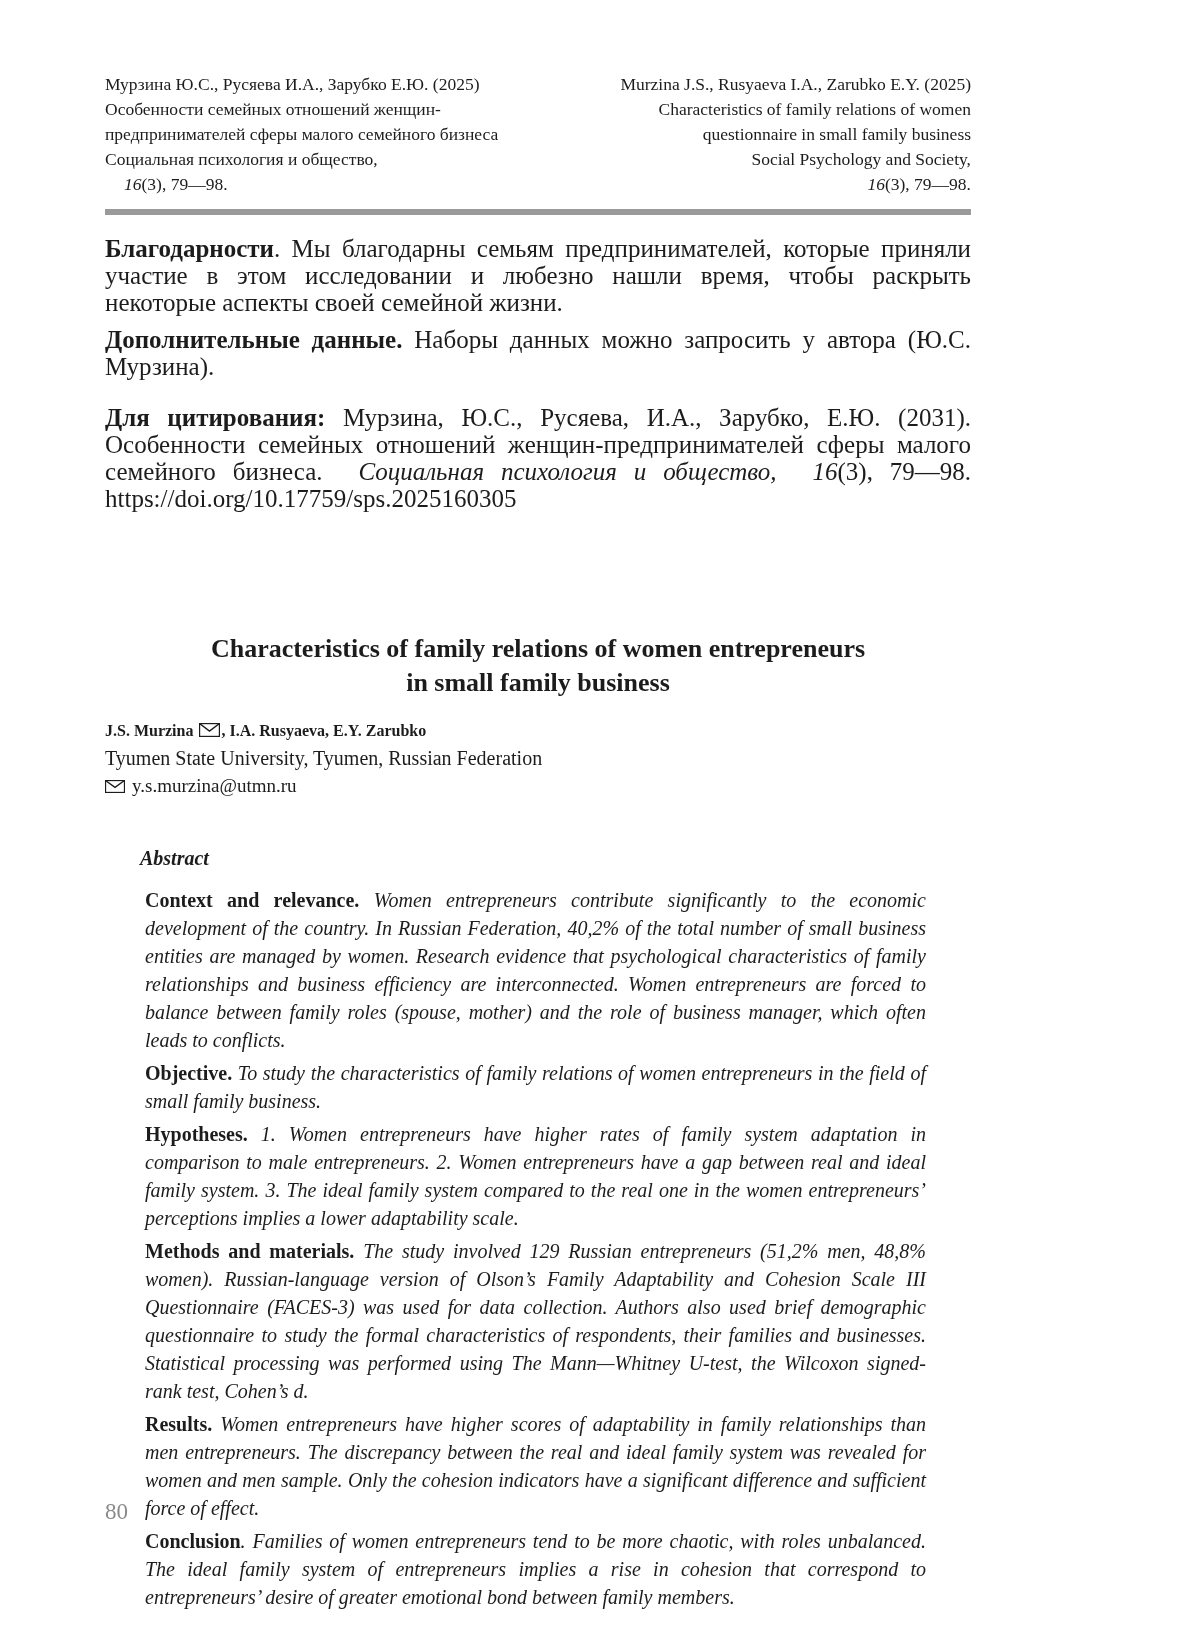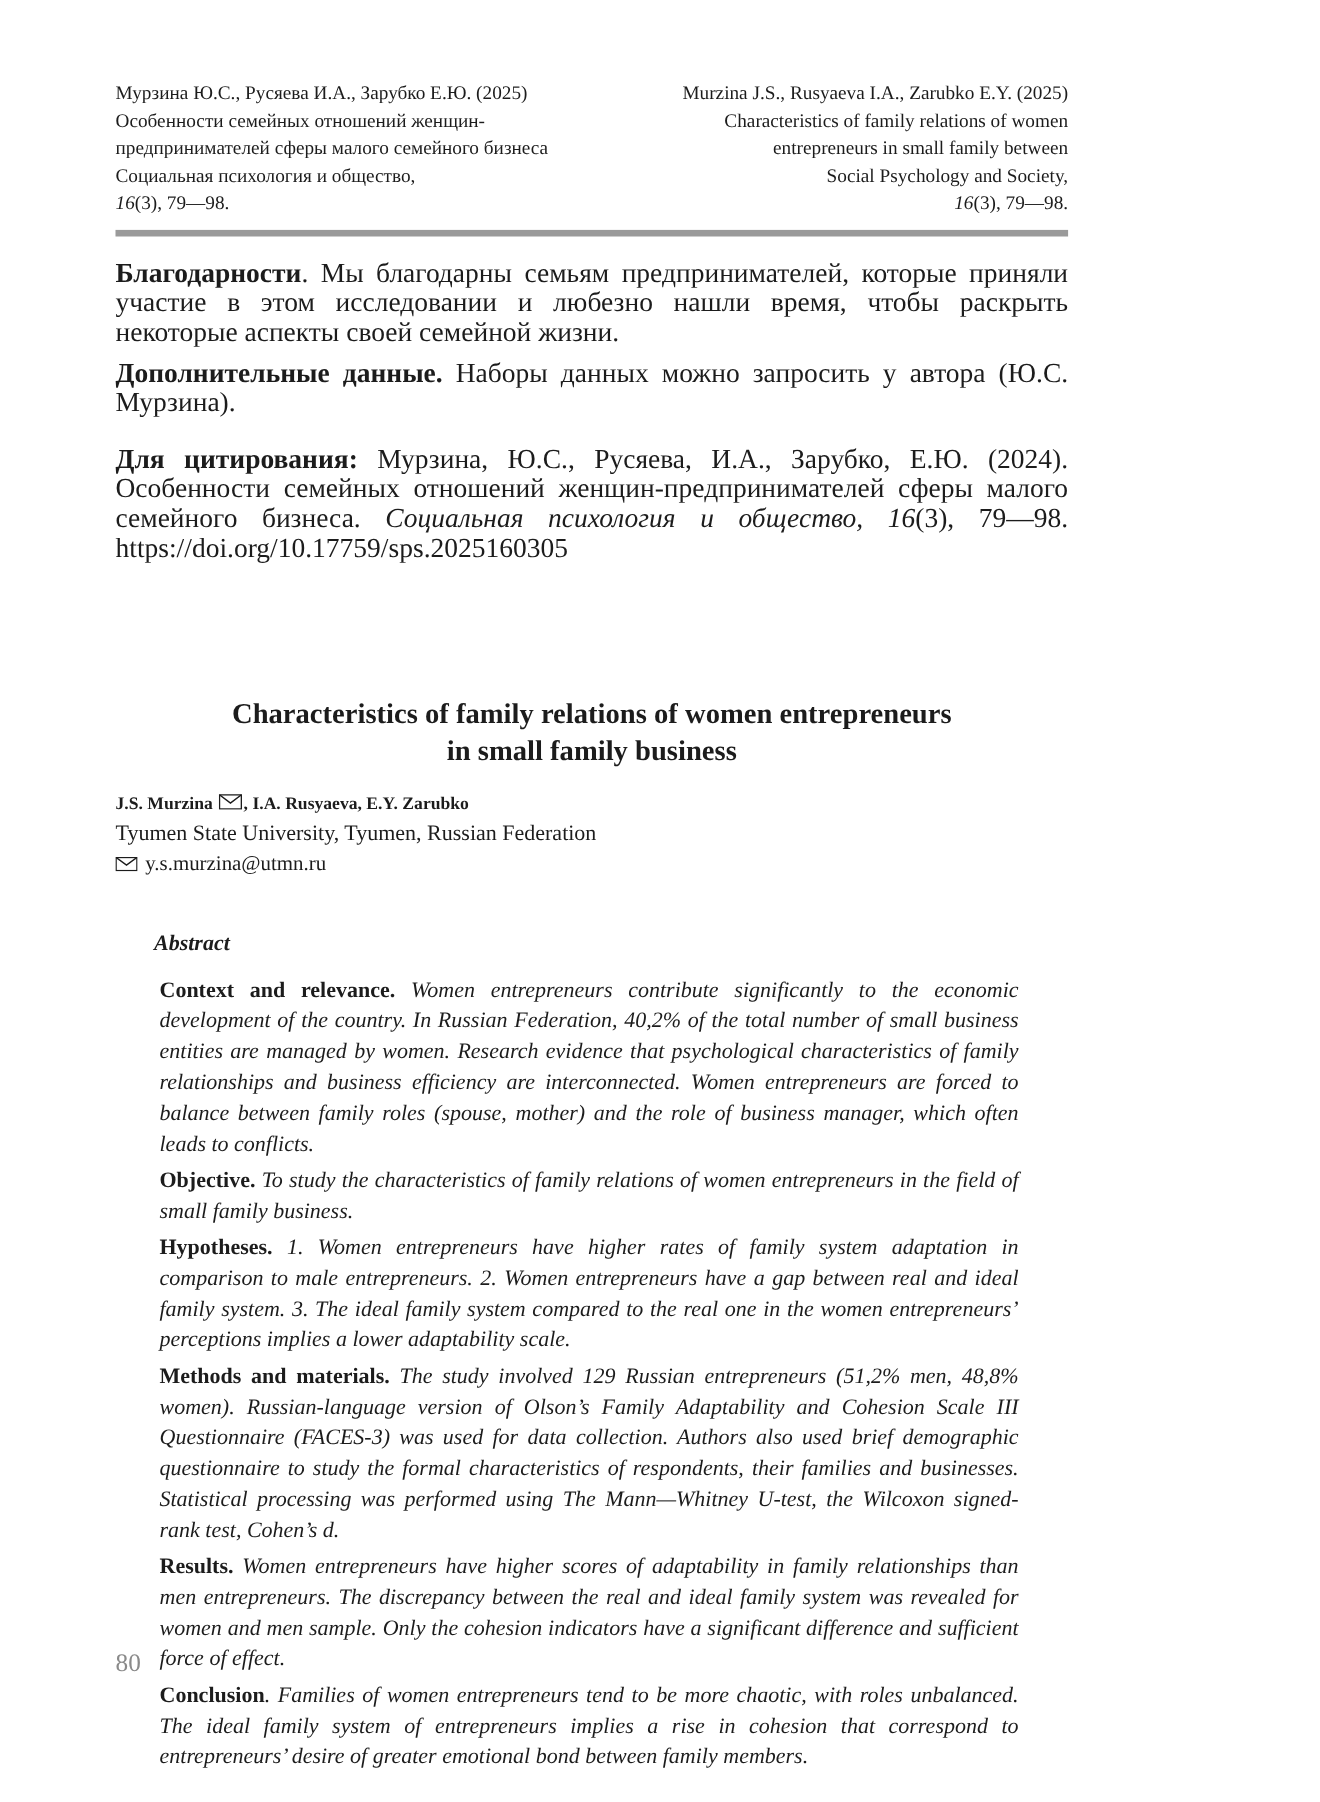--- a/index.html
+++ b/index.html
@@ -25,53 +25,53 @@
   .affil{font-size:20px;line-height:27px;}
   .email{font-size:19px;line-height:27px;}
   .env-icon{display:inline-block;vertical-align:-1px;}
   .authors .env-icon{margin:0 1px 0 6px;}
   .email .env-icon{margin-right:7px;}
   .abstract{margin:44px 40px 0 35px;}
   .abs-head{font-weight:700;font-style:italic;font-size:20px;line-height:28px;margin:0 0 14px 0;}
   .abs-p{font-size:20px;line-height:28px;font-style:italic;text-align:justify;margin:5px;font-family:Liberation Serif, serif;}
   .keywords{margin-top:26px;}
   .s-b{font-weight:700;font-style:normal;}
-  .s-i{font-style:italic;}
+  .s-i{font-style:italic;margin-left:19px;}
   .s-bi{font-weight:700;font-style:italic;}
   .pageno{position:absolute;left:105px;top:1498px;font-size:23px;line-height:28px;color:#8a8a8a;}
 </style>
 </head>
 <body>
 
 <div class="page">
   <div class="content">
 
     <div class="hdr">
       <div class="hdr-col hdr-left">
           <div class=""><span>Мурзина Ю.С., Русяева И.А., Зарубко Е.Ю. (2025)</span></div>
           <div class=""><span>Особенности семейных отношений женщин-</span></div>
           <div class=""><span>предпринимателей сферы малого семейного бизнеса</span></div>
           <div class=""><span>Социальная психология и общество,</span></div>
           <div class=""><span class="s-i">16</span><span>(3), 79—98.</span></div>
         </div>
       <div class="hdr-col hdr-right">
           <div class=""><span>Murzina J.S., Rusyaeva I.A., Zarubko E.Y. (2025)</span></div>
           <div class=""><span>Characteristics of family relations of women</span></div>
-          <div class=""><span>entrepreneurs in small family between</span></div>
+          <div class=""><span>questionnaire in small family business</span></div>
           <div class=""><span>Social Psychology and Society,</span></div>
           <div class=""><span class="s-i">16</span><span>(3), 79—98.</span></div>
         </div>
     </div>
 
     <div class="rule"></div>
 
     <div class="notes">
         <p class="note note-ack"><span class="s-b">Благодарности</span><span>. Мы благодарны семьям предпринимателей, которые приняли участие в этом исследовании и любезно нашли время, чтобы раскрыть некоторые аспекты своей семейной жизни.</span></p>
         <p class="note note-data"><span class="s-b">Дополнительные данные. </span><span>Наборы данных можно запросить у автора (Ю.С. Мурзина).</span></p>
-        <p class="note note-cite"><span class="s-b">Для цитирования: </span><span>Мурзина, Ю.С., Русяева, И.А., Зарубко, Е.Ю. (2024). Особенности семейных отношений женщин-предпринимателей сферы малого семейного бизнеса. </span><span class="s-i">Социальная психология и общество,</span><span> </span><span class="s-i">16</span><span>(3), 79—98. https://doi.org/10.17759/sps.2025160305</span></p>
+        <p class="note note-cite"><span class="s-b">Для цитирования: </span><span>Мурзина, Ю.С., Русяева, И.А., Зарубко, Е.Ю. (2031). Особенности семейных отношений женщин-предпринимателей сферы малого семейного бизнеса. </span><span class="s-i">Социальная психология и общество,</span><span> </span><span class="s-i">16</span><span>(3), 79—98. https://doi.org/10.17759/sps.2025160305</span></p>
       </div>
 
     <h1 class="title"><span>Characteristics of family relations of women entrepreneurs</span><br><span>in small family business</span></h1>
 
     <div class="authors">
       <span>J.S. Murzina</span><span class="env-icon"><svg width="21" height="14" viewBox="0 0 21 14">
             <rect x="0.5" y="0.5" width="20" height="13" fill="none" stroke="currentColor" stroke-width="1.4"></rect>
             <path d="M0.5,0.5 L10.5,8 L20.5,0.5" fill="none" stroke="currentColor" stroke-width="1.4"></path>
           </svg></span><span>, I.A. Rusyaeva, E.Y. Zarubko</span>
     </div>

